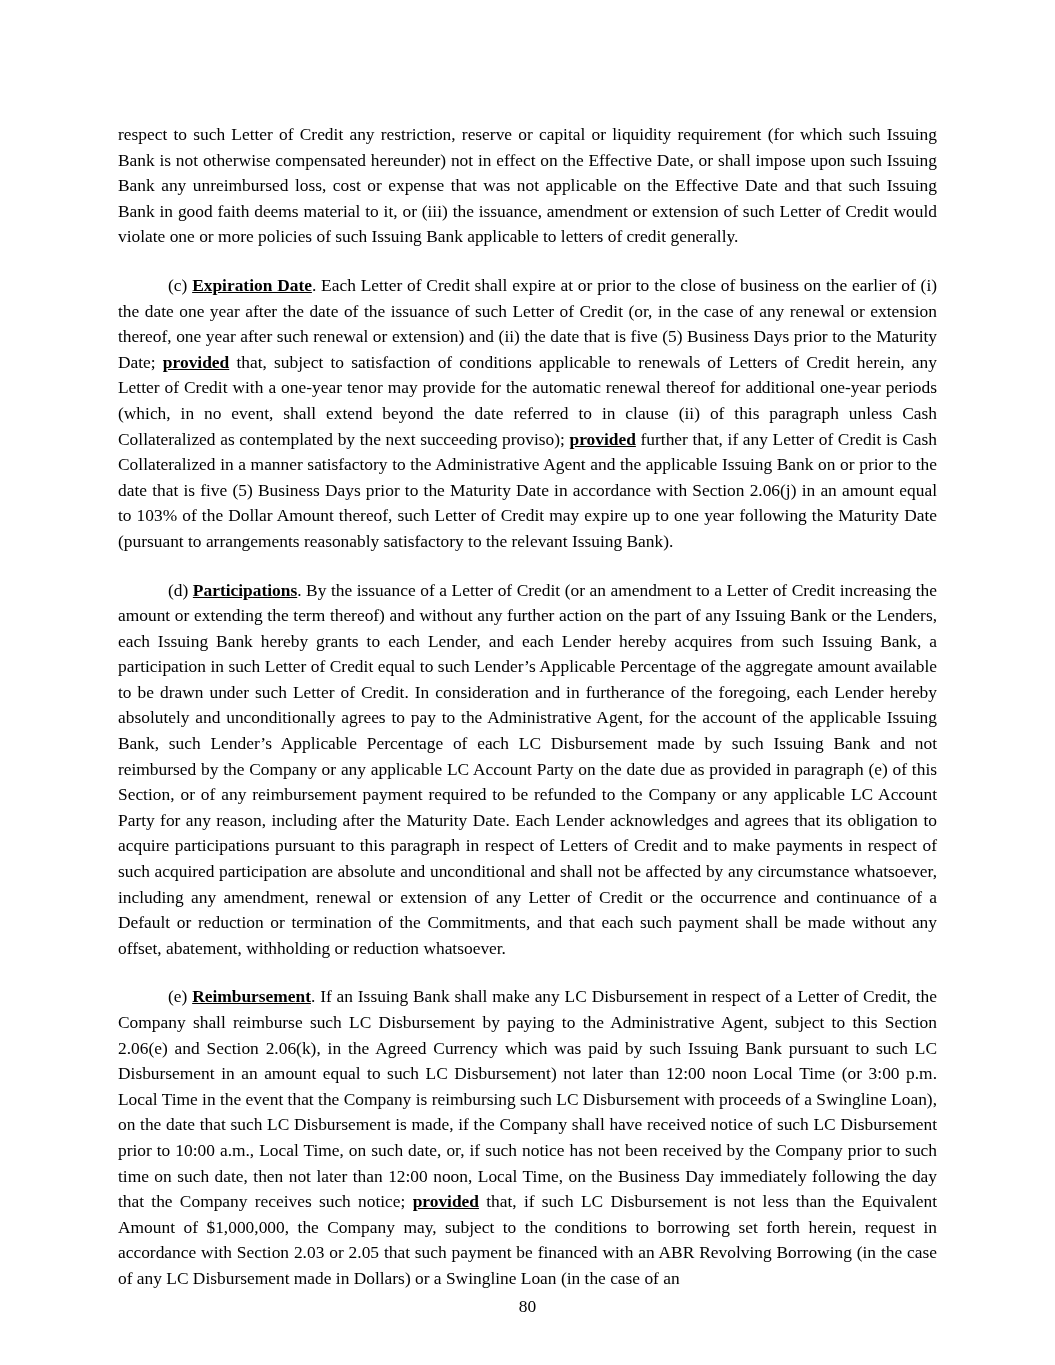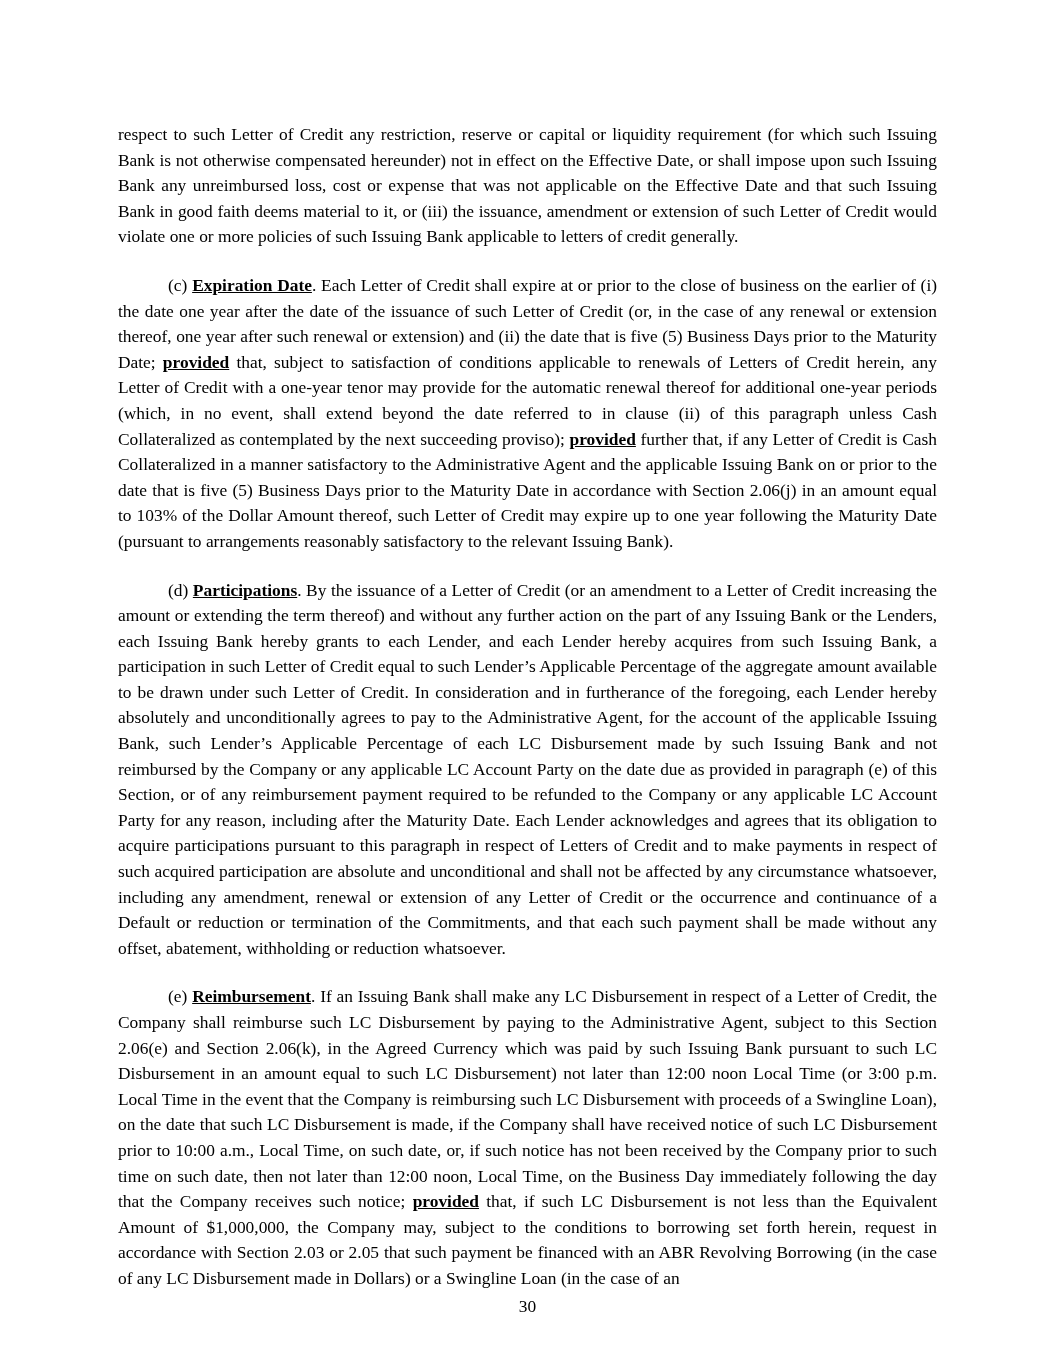--- a/index.html
+++ b/index.html
@@ -49,14 +49,14 @@
 </head>
 <body>
 
 <div class="page">
   <div id="body-container">
       <p class="para"><span>respect to such Letter of Credit any restriction, reserve or capital or liquidity requirement (for which such Issuing Bank is not otherwise compensated hereunder) not in effect on the Effective Date, or shall impose upon such Issuing Bank any unreimbursed loss, cost or expense that was not applicable on the Effective Date and that such Issuing Bank in good faith deems material to it, or (iii) the issuance, amendment or extension of such Letter of Credit would violate one or more policies of such Issuing Bank applicable to letters of credit generally.</span></p>
       <p class="para indent"><span>(c)  </span><span class="u">Expiration Date</span><span>.  Each Letter of Credit shall expire at or prior to the close of business on the earlier of (i) the date one year after the date of the issuance of such Letter of Credit (or, in the case of any renewal or extension thereof, one year after such renewal or extension) and (ii) the date that is five (5) Business Days prior to the Maturity Date; </span><span class="u">provided</span><span> that, subject to satisfaction of conditions applicable to renewals of Letters of Credit herein, any Letter of Credit with a one-year tenor may provide for the automatic renewal thereof for additional one-year periods (which, in no event, shall extend beyond the date referred to in clause (ii) of this paragraph unless Cash Collateralized as contemplated by the next succeeding proviso); </span><span class="u">provided</span><span> further that, if any Letter of Credit is Cash Collateralized in a manner satisfactory to the Administrative Agent and the applicable Issuing Bank on or prior to the date that is five (5) Business Days prior to the Maturity Date in accordance with Section 2.06(j) in an amount equal to 103% of the Dollar Amount thereof, such Letter of Credit may expire up to one year following the Maturity Date (pursuant to arrangements reasonably satisfactory to the relevant Issuing Bank).</span></p>
       <p class="para indent"><span>(d)  </span><span class="u">Participations</span><span>.  By the issuance of a Letter of Credit (or an amendment to a Letter of Credit increasing the amount or extending the term thereof) and without any further action on the part of any Issuing Bank or the Lenders, each Issuing Bank hereby grants to each Lender, and each Lender hereby acquires from such Issuing Bank, a participation in such Letter of Credit equal to such Lender’s Applicable Percentage of the aggregate amount available to be drawn under such Letter of Credit.  In consideration and in furtherance of the foregoing, each Lender hereby absolutely and unconditionally agrees to pay to the Administrative Agent, for the account of the applicable Issuing Bank, such Lender’s Applicable Percentage of each LC Disbursement made by such Issuing Bank and not reimbursed by the Company or any applicable LC Account Party on the date due as provided in paragraph (e) of this Section, or of any reimbursement payment required to be refunded to the Company or any applicable LC Account Party for any reason, including after the Maturity Date.  Each Lender acknowledges and agrees that its obligation to acquire participations pursuant to this paragraph in respect of Letters of Credit and to make payments in respect of such acquired participation are absolute and unconditional and shall not be affected by any circumstance whatsoever, including any amendment, renewal or extension of any Letter of Credit or the occurrence and continuance of a Default or reduction or termination of the Commitments, and that each such payment shall be made without any offset, abatement, withholding or reduction whatsoever.</span></p>
       <p class="para indent"><span>(e)  </span><span class="u">Reimbursement</span><span>.  If an Issuing Bank shall make any LC Disbursement in respect of a Letter of Credit, the Company shall reimburse such LC Disbursement by paying to the Administrative Agent, subject to this Section 2.06(e) and Section 2.06(k), in the Agreed Currency which was paid by such Issuing Bank pursuant to such LC Disbursement in an amount equal to such LC Disbursement) not later than 12:00 noon Local Time (or 3:00 p.m. Local Time in the event that the Company is reimbursing such LC Disbursement with proceeds of a Swingline Loan), on the date that such LC Disbursement is made, if the Company shall have received notice of such LC Disbursement prior to 10:00 a.m., Local Time, on such date, or, if such notice has not been received by the Company prior to such time on such date, then not later than 12:00 noon, Local Time, on the Business Day immediately following the day that the Company receives such notice; </span><span class="u">provided</span><span> that, if such LC Disbursement is not less than the Equivalent Amount of $1,000,000, the Company may, subject to the conditions to borrowing set forth herein, request in accordance with Section 2.03 or 2.05 that such payment be financed with an ABR Revolving Borrowing (in the case of any LC Disbursement made in Dollars) or a Swingline Loan (in the case of an</span></p>
     </div>
-  <div class="page-number">30</div>
+  <div class="page-number">80</div>
 </div>
 
 </body></html>

